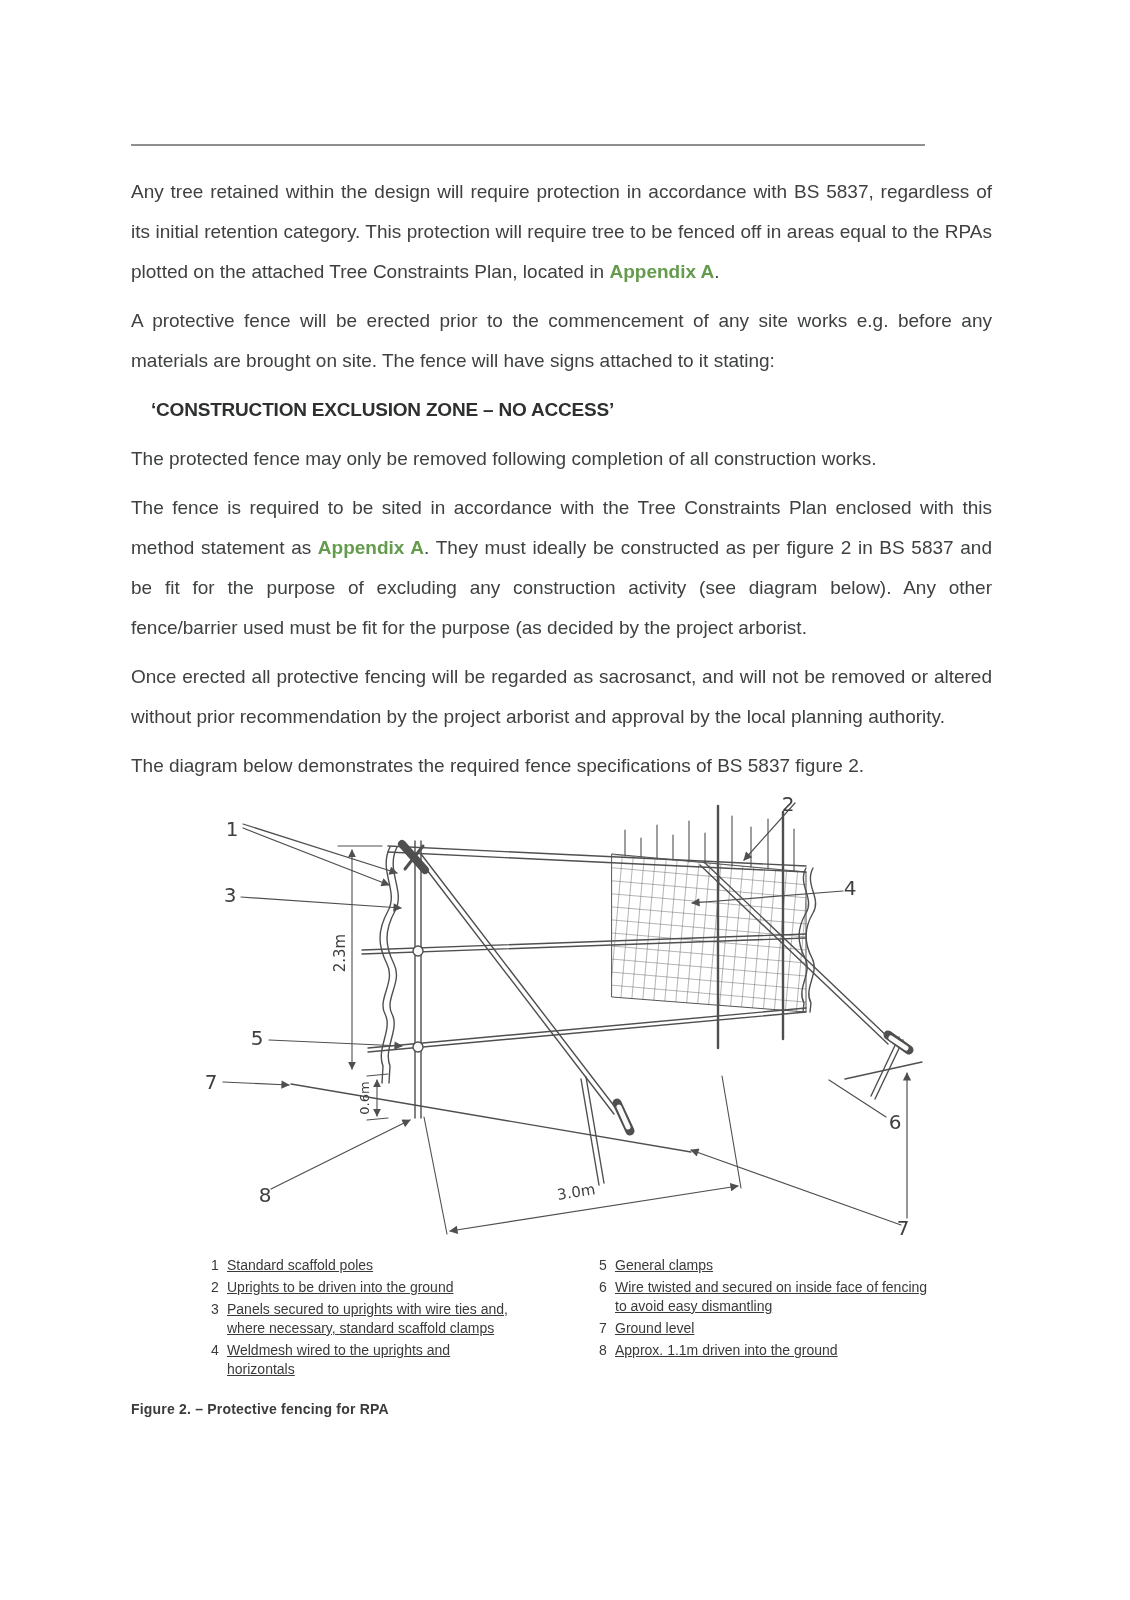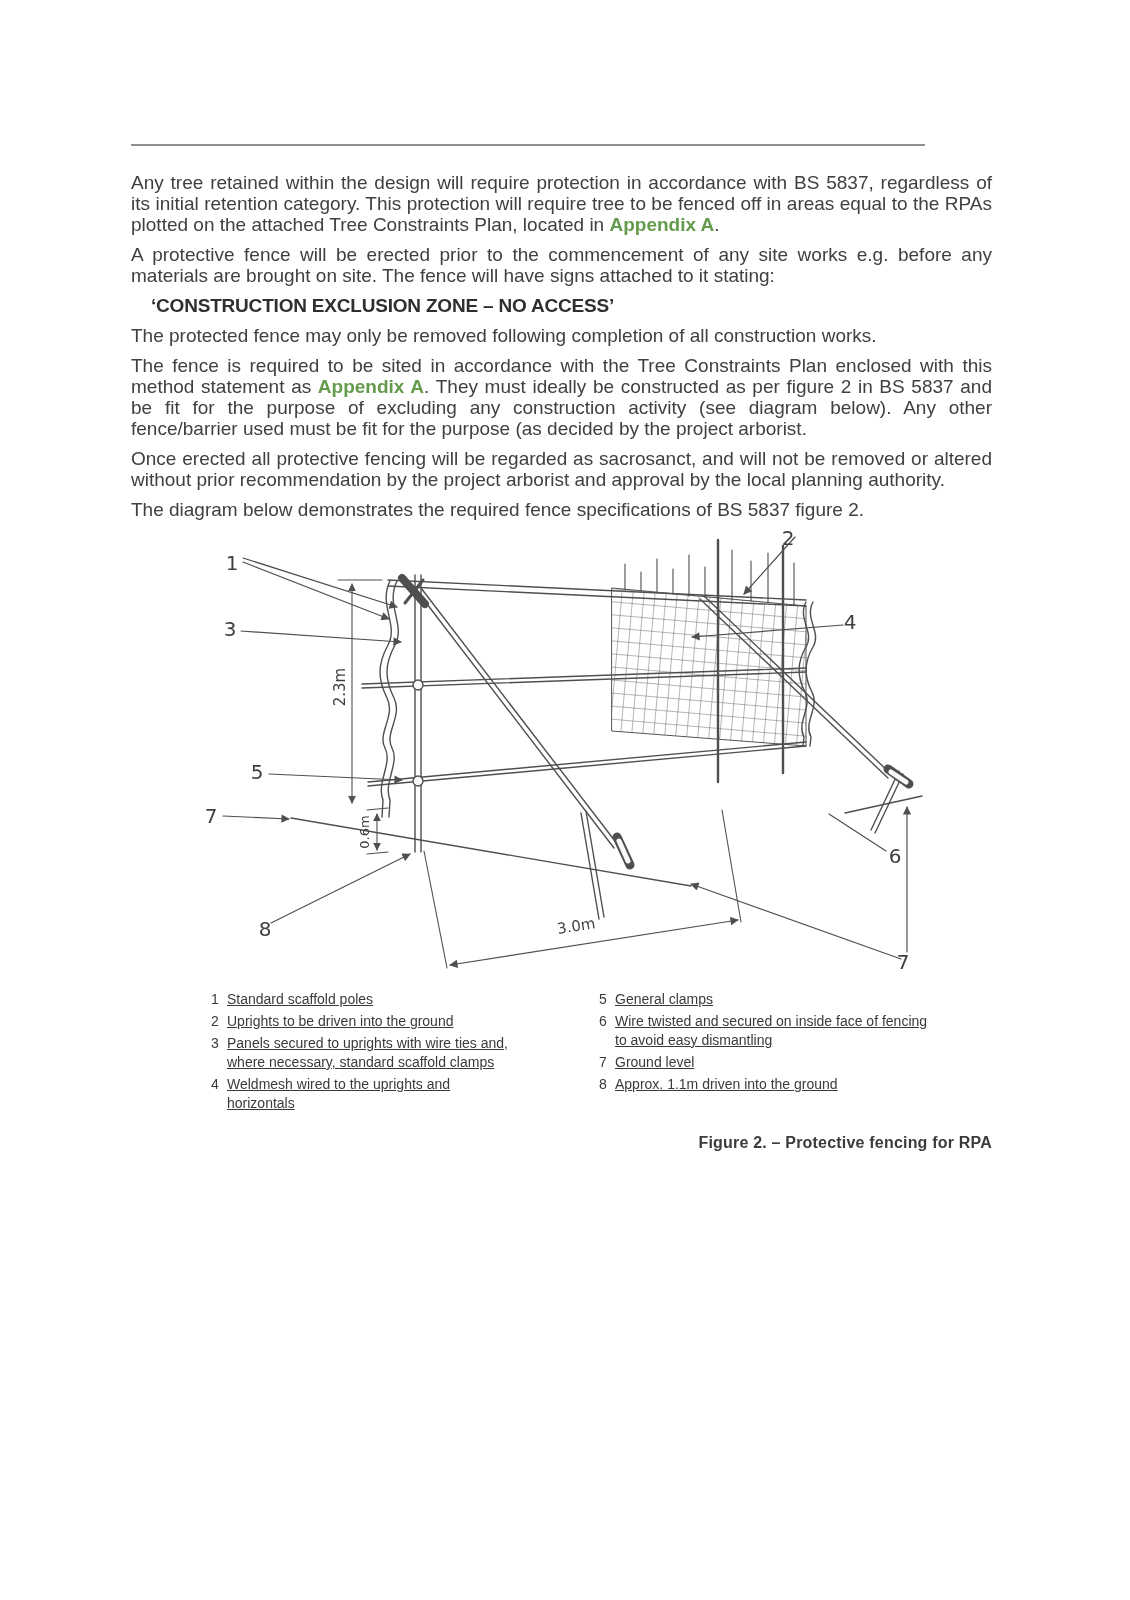--- a/index.html
+++ b/index.html
@@ -7,38 +7,38 @@
     width:1130px;height:1600px;background:#ffffff;overflow:hidden;
     font-family:"Liberation Sans",sans-serif;
   }
   .content{width:861px;margin-left:131px;padding-top:139px;}
   h1.title{
     margin:0;font-size:26px;line-height:32px;font-weight:bold;
     color:#649b4d;letter-spacing:-0.6px;
   }
   hr.title-rule{border:none;border-top:2px solid #8f8f8f;margin:5px 0 0 0;width:794px;}
   p.body{
-    font-size:19px;line-height:21px;color:#3e4042;text-align:justify;
+    font-size:19px;line-height:40px;color:#3e4042;text-align:justify;
     margin:0 0 9px 0;
   }
   p.body.first{margin-top:26px;}
   p.notice{font-weight:bold;color:#2e2f2f;letter-spacing:-0.2px;margin-left:20px;}
   a.green-link{color:#649b4d;font-weight:bold;text-decoration:none;cursor:pointer;}
   .figure{margin-top:-9px;}
   .figure svg{display:block;}
   .fig-text{font-family:"DejaVu Sans",sans-serif;fill:#3f3f3f;}
   .legend{display:flex;padding-top:5px;font-size:14px;line-height:19px;color:#3a3a3a;}
   .legend .col{}
   .legend .col.left{margin-left:80px;width:310px;}
   .legend .col.right{margin-left:78px;width:340px;}
   .lrow{display:flex;margin-bottom:3px;}
   .lnum{flex:none;width:16px;}
   .ltext{flex:1;text-decoration:underline;}
   .caption{
-    margin-top:16px;text-align:right;font-weight:bold;font-size:16px;
+    margin-top:16px;text-align:left;font-weight:bold;font-size:14px;
     line-height:22px;color:#3b3b3b;letter-spacing:0.2px;
   }
 </style>
 </head>
 <body>
 
 <div class="page">
   <div class="content">
 
     <hr class="title-rule">

